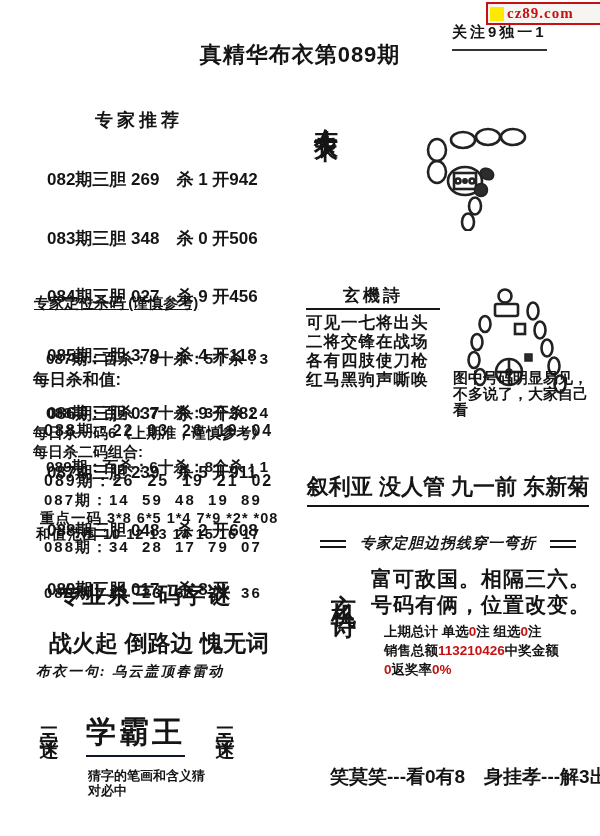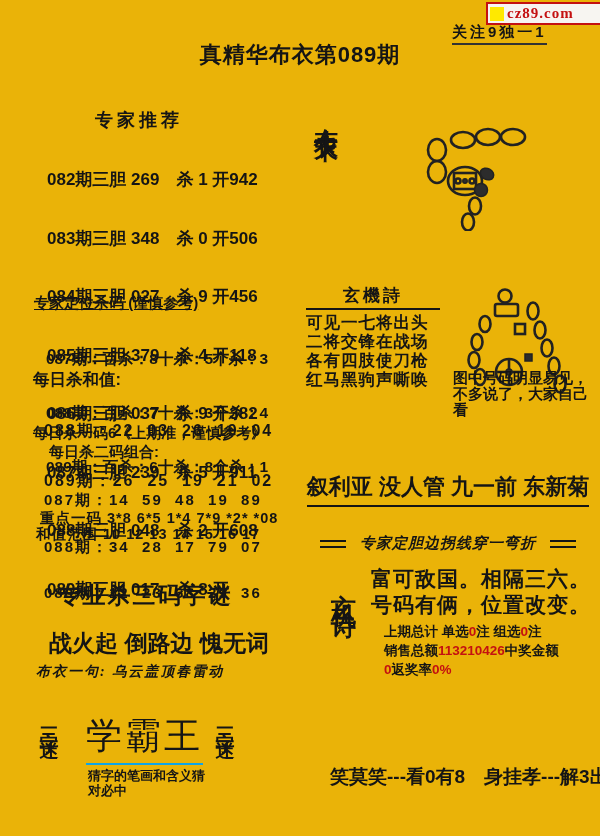--- a/index.html
+++ b/index.html
@@ -1,52 +1,52 @@
 <!DOCTYPE html>
 <html><head>
 <meta charset="utf-8">
 <style>
   html,body{margin:0;padding:0;}
   body{background:#888;font-family:"Liberation Sans","DejaVu Sans",sans-serif;}
-  #page{position:relative;width:600px;height:836px;background:#eab308;overflow:hidden;color:#151515;}
+  #page{position:relative;width:600px;height:836px;background:#ffffff;overflow:hidden;color:#151515;}
   .abs{position:absolute;}
   .pre{white-space:pre;}
   .v-text{writing-mode:vertical-rl;text-orientation:upright;}
 
   
   #logo{left:486px;top:2px;width:110px;height:19px;border:2px solid #c41111;background:#f7f5f1;
         display:flex;align-items:center;gap:3px;padding-left:2px;z-index:3;}
   #logo .sq{width:14px;height:14px;background:#ffe900;}
   #logo .txt{color:#c41111;font-family:"Liberation Serif",serif;font-weight:bold;font-size:15px;letter-spacing:1px;}
   #hdr-note{left:452px;top:23px;font-size:15px;font-weight:bold;letter-spacing:3px;
-            border-bottom:2px solid #333;padding-bottom:1px;z-index:1;text-align:center;}
+            border-bottom:2px solid #333;padding-bottom:7px;z-index:1;text-align:center;}
 
   #title{left:150px;top:40px;width:300px;font-size:22px;font-weight:bold;letter-spacing:1px;text-align:center;}
 
   
   #exp-head{left:95px;top:108px;font-size:18px;font-weight:bold;letter-spacing:4px;}
   #exp-rows{left:47px;top:131px;font-size:17px;font-weight:bold;line-height:19.5px;}
   #kp-head{left:34px;top:294px;font-size:15px;font-weight:bold;text-decoration:underline;}
   #kp-rows{left:46px;top:314px;font-size:15.5px;font-weight:bold;line-height:18px;}
   #ks-head{left:33px;top:369px;font-size:16.5px;font-weight:bold;}
   #ks-rows{left:44px;top:390px;font-size:16px;font-weight:bold;line-height:16.5px;letter-spacing:2px;}
   #k1-line{left:33px;top:424px;font-size:15px;font-weight:bold;}
-  #k2-head{left:33px;top:443px;font-size:15px;font-weight:bold;margin-left:16px;}
+  #k2-head{left:33px;top:443px;font-size:15px;font-weight:bold;}
   #k2-rows{left:44px;top:461px;font-size:15px;font-weight:bold;line-height:15.5px;letter-spacing:2px;}
   #key-line{left:40px;top:509px;font-size:14.5px;font-weight:bold;letter-spacing:1px;}
   #range-line{left:36px;top:525px;font-size:14.5px;font-weight:bold;letter-spacing:1px;}
 
   #r3-head{left:30px;top:580px;width:230px;font-size:23px;font-weight:600;text-align:center;letter-spacing:2px;}
   #r3-line{left:24px;top:628px;width:270px;font-size:23px;font-weight:bold;text-align:center;}
   #r3-buyi{left:36px;top:663px;font-size:14px;font-weight:bold;font-style:italic;font-family:"Liberation Serif",serif;letter-spacing:2px;}
 
   .tri{font-size:19px;font-weight:bold;letter-spacing:6px;}
   #tri-left{left:36px;top:712px;}
   #tri-right{left:212px;top:712px;}
-  #big-riddle{left:86px;top:712px;font-size:36px;font-weight:normal;letter-spacing:3px;border-bottom:2px solid #0ea5e9;padding-bottom:2px;}
+  #big-riddle{left:86px;top:712px;font-size:30px;font-weight:bold;letter-spacing:3px;border-bottom:2px solid #0f172a;padding-bottom:2px;}
   #big-note{left:88px;top:768px;font-size:13px;font-weight:bold;line-height:15px;font-family:"Liberation Serif",serif;}
 
   
   #buyi-title{left:310px;top:110px;font-size:24px;font-weight:600;letter-spacing:4px;}
   #beads1{left:423px;top:126px;}
   #xj-box{left:306px;top:284px;width:134px;}
   #xj-title{font-size:17px;font-weight:bold;text-align:center;letter-spacing:3px;border-bottom:2px solid #151515;padding-bottom:1px;}
   #xj-lines{font-size:16.5px;font-weight:bold;line-height:19px;margin-top:3px;letter-spacing:1px;}
   #beads2{left:463px;top:286px;}
   #fig-caption{left:453px;top:370px;width:145px;font-size:15px;font-weight:bold;line-height:16px;}

